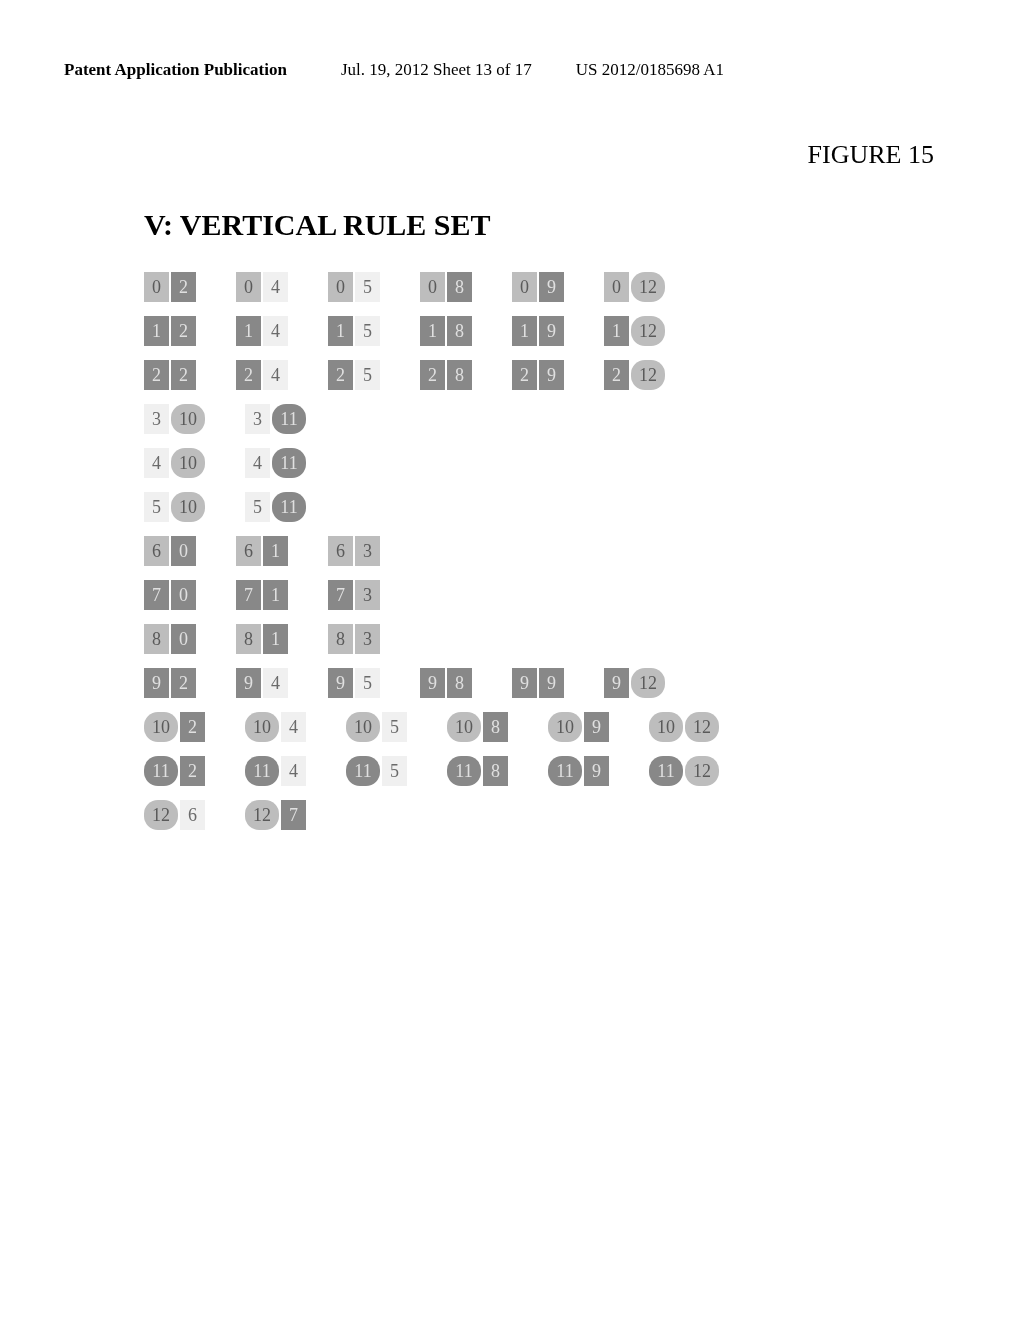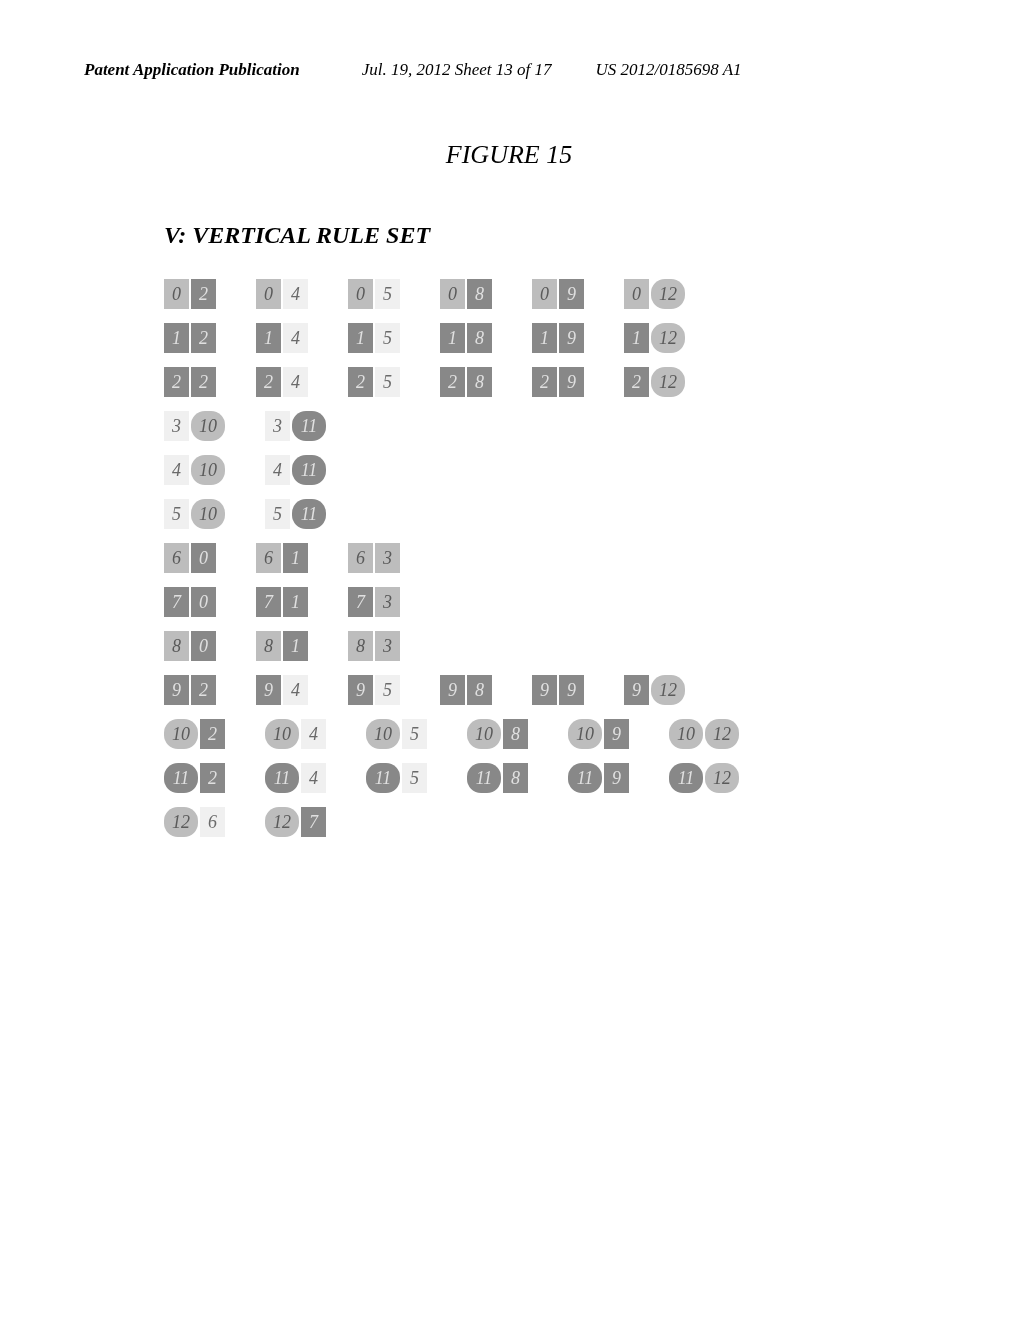--- a/index.html
+++ b/index.html
@@ -6,40 +6,39 @@
     margin: 0;
     padding: 0;
     background: #fff;
     font-family: "Times New Roman", Times, serif;
     width: 1024px;
     height: 1320px;
     position: relative;
     color: #000;
   }
   .page {
-    padding: 60px 90px 60px 84px;
-    font-style: italic;
+    padding: 60px 90px 60px 64px;
   }
   .header {
     display: flex;
     font-size: 17px;
     margin-bottom: 60px;
     gap: 30px;
   }
   .header .left { font-weight: bold; flex: 0 0 auto; }
-  .header .mid { flex: 0 0 auto; margin-left: 32px; }
+  .header .mid { flex: 0 0 auto; margin-left: 24px; }
   .header .right { flex: 0 0 auto; margin-left: 14px; }
   .figtitle {
-    text-align: center;
+    text-align: right;
     font-size: 26px;
-    margin-bottom: 52px;
+    margin-bottom: 38px;
   }
   .sectitle {
     font-weight: bold;
-    font-size: 24px;
+    font-size: 30px;
     margin-bottom: 30px;
     margin-left: 80px;
   }
   .grid {
     margin-left: 80px;
   }
   .row {
     display: flex;
     gap: 40px;
     margin-bottom: 14px;

